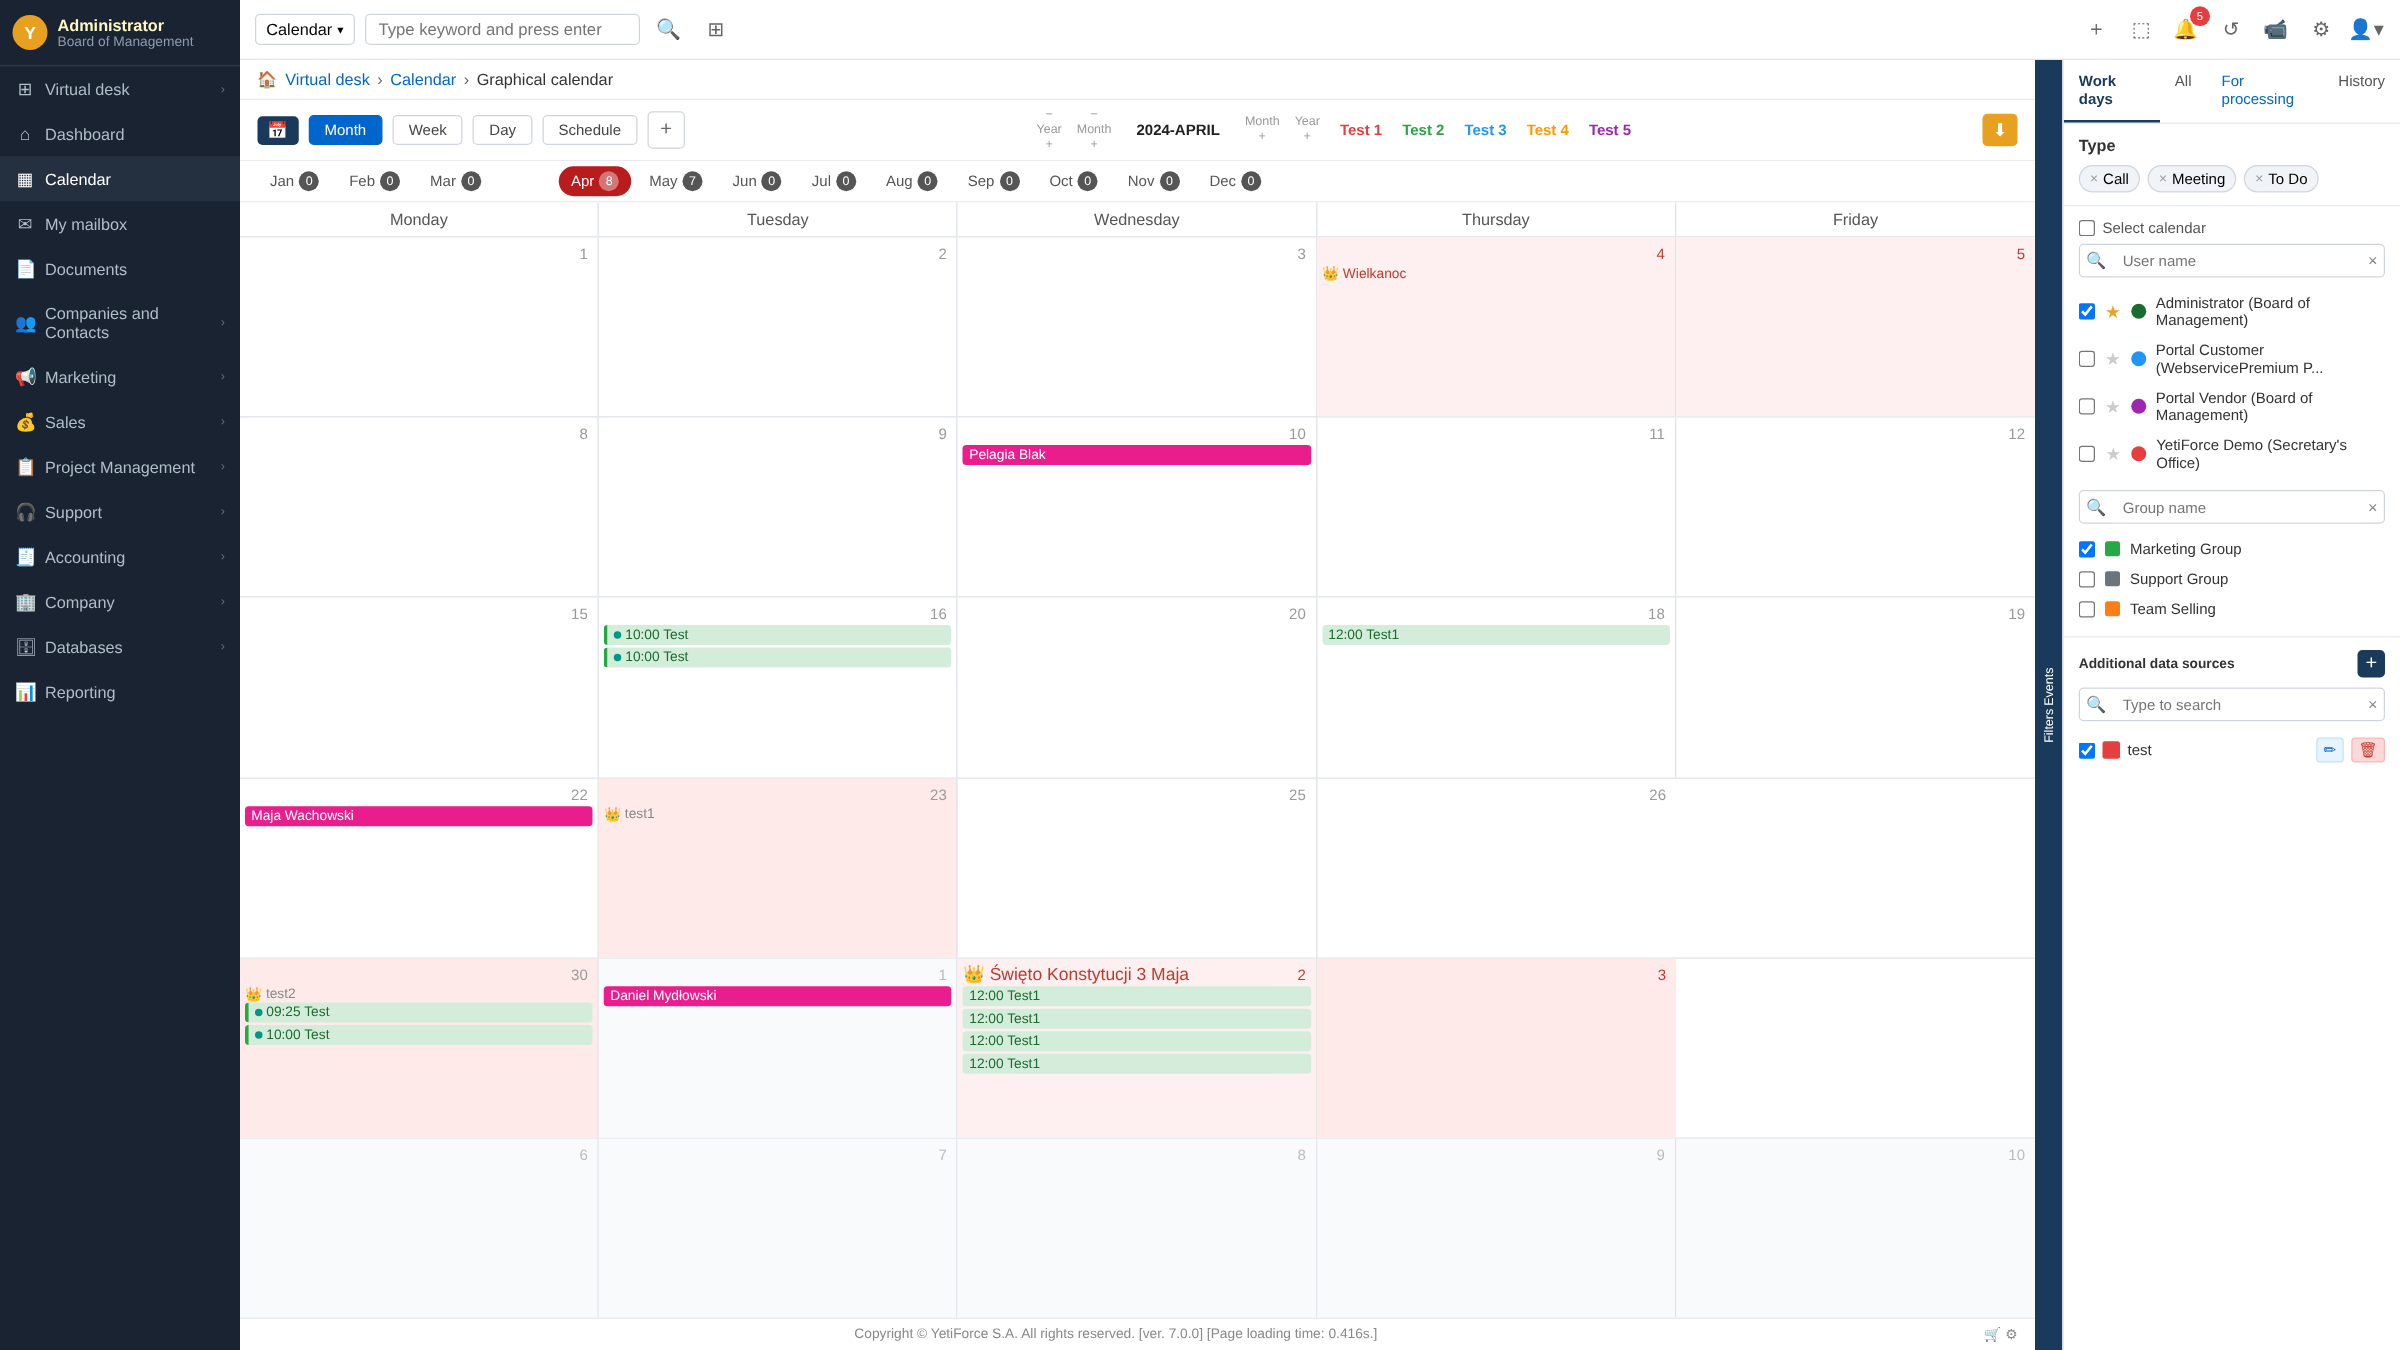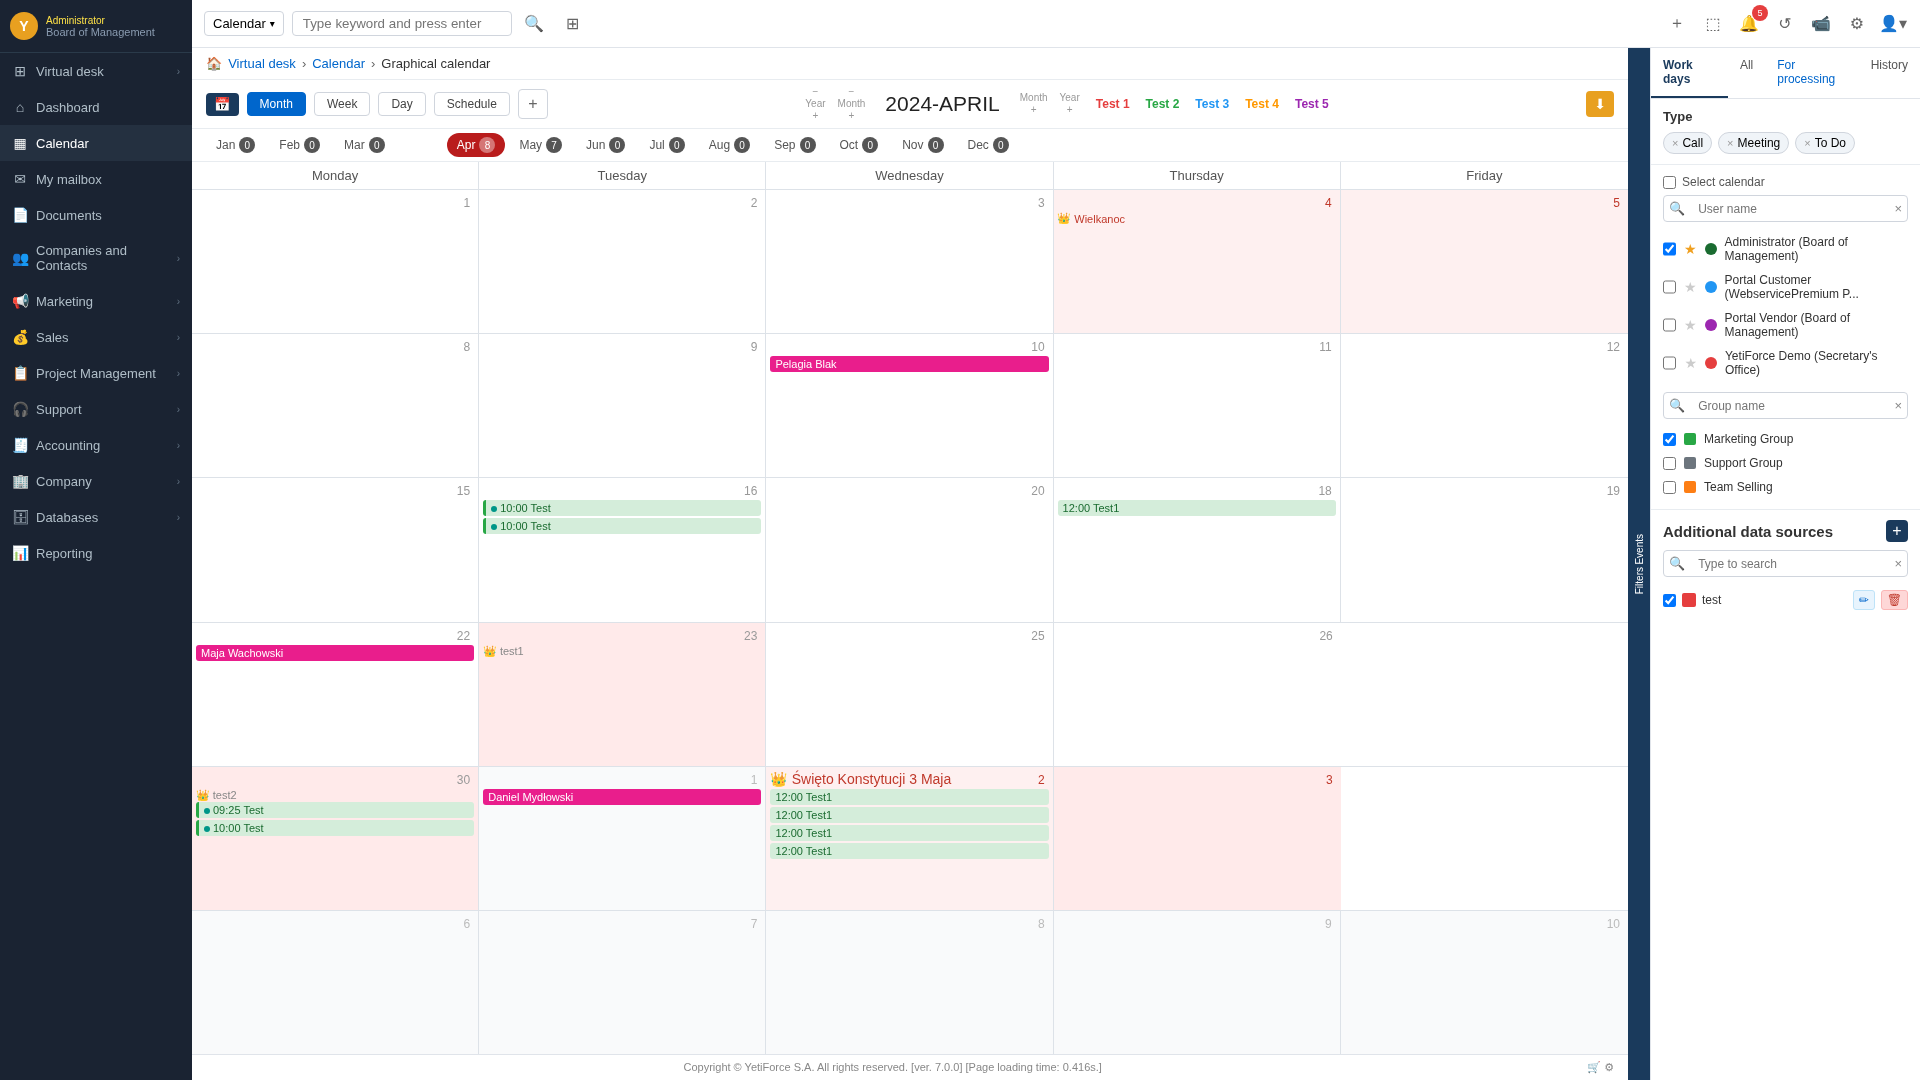--- a/index.html
+++ b/index.html
@@ -3,21 +3,21 @@
   <meta charset="utf-8">
   <style>
     * { box-sizing: border-box; margin: 0; padding: 0; }
     body { font-family: -apple-system, BlinkMacSystemFont, 'Segoe UI', sans-serif; font-size: 13px; background: #f0f2f5; display: flex; height: 1080px; overflow: hidden; }
 
     
     #sidebar { width: 192px; background: #1a2332; color: #cdd5e0; display: flex; flex-direction: column; flex-shrink: 0; }
     #sidebar-header { padding: 12px 10px; border-bottom: 1px solid #2a3a4a; display: flex; align-items: center; gap: 8px; }
     #sidebar-logo { width: 28px; height: 28px; background: #e8a020; border-radius: 50%; display: flex; align-items: center; justify-content: center; color: white; font-weight: bold; font-size: 14px; flex-shrink: 0; }
     #sidebar-user-info { display: flex; flex-direction: column; }
-    #sidebar-username { color: #fde047; font-weight: 400; font-size: 10px; }
+    #sidebar-username { color: #fef9c3; font-weight: 700; font-size: 13px; }
     #sidebar-role { color: #8a9bb0; font-size: 11px; }
     .sidebar-item { display: flex; align-items: center; justify-content: space-between; padding: 10px 12px; cursor: pointer; color: #b0bec8; transition: background 0.15s; }
     .sidebar-item.active { background: #243040; color: white; }
     .sidebar-item-left { display: flex; align-items: center; gap: 8px; }
     .sidebar-icon { font-size: 14px; width: 16px; text-align: center; }
     .sidebar-chevron { font-size: 10px; color: #607080; }
 
     
     #main { flex: 1; display: flex; flex-direction: column; overflow: hidden; }
 
@@ -38,21 +38,21 @@
 
     
     #breadcrumb { padding: 8px 14px; display: flex; align-items: center; gap: 6px; border-bottom: 1px solid #e8ecf0; font-size: 13px; color: #666; background: white; }
     #breadcrumb a { color: #0066cc; text-decoration: none; }
     #breadcrumb-current { color: #333; font-weight: 500; }
 
     
     #cal-toolbar { padding: 6px 14px; display: flex; align-items: center; gap: 8px; border-bottom: 1px solid #e8ecf0; background: white; flex-shrink: 0; }
     .view-btn { padding: 4px 12px; border: 1px solid #d0d5dd; background: white; border-radius: 4px; cursor: pointer; font-size: 12px; color: #444; }
     .view-btn.active { background: #0066cc; color: white; border-color: #0066cc; }
-    #cal-title { font-size: 21px; font-weight: 400; color: #222; margin: 0 8px; }
+    #cal-title { font-size: 12px; font-weight: 700; color: #222; margin: 0 8px; }
     .year-month-btn { font-size: 11px; color: #666; cursor: pointer; display: flex; flex-direction: column; align-items: center; line-height: 1.2; padding: 0 4px; }
     .year-month-btn span { font-size: 10px; color: #999; }
     .test-label { font-size: 12px; font-weight: 600; margin: 0 4px; cursor: pointer; }
     #export-btn { margin-left: auto; background: #e8a020; border: none; border-radius: 4px; color: white; padding: 5px 8px; cursor: pointer; font-size: 14px; }
 
     
     #month-tabs { display: flex; padding: 4px 14px; border-bottom: 1px solid #e8ecf0; background: white; gap: 4px; flex-shrink: 0; }
     .month-tab { padding: 4px 10px; border-radius: 16px; font-size: 12px; color: #555; cursor: pointer; display: flex; align-items: center; gap: 4px; text-align: center; }
     .month-tab.active { background: #b91c1c; color: white; margin-left: 48px; }
     .month-badge { background: #555; color: white; border-radius: 50%; width: 16px; height: 16px; font-size: 10px; display: flex; align-items: center; justify-content: center; }
@@ -110,21 +110,21 @@
     .cal-color-dot { width: 12px; height: 12px; border-radius: 50%; flex-shrink: 0; }
     .cal-user-name { font-size: 12px; color: #333; }
 
     
     .group-item { display: flex; align-items: center; gap: 8px; padding: 5px 0; }
     .group-color { width: 12px; height: 12px; border-radius: 2px; }
 
     
     .rp-add-section { padding: 10px 12px; }
     .rp-add-header { display: flex; align-items: center; justify-content: space-between; margin-bottom: 8px; }
-    .rp-add-title { font-weight: 600; font-size: 15px; color: #333; }
+    .rp-add-title { font-weight: 600; font-size: 11px; color: #333; }
     .add-btn { background: #1a3a5c; color: white; border: none; border-radius: 4px; width: 22px; height: 22px; font-size: 16px; cursor: pointer; display: flex; align-items: center; justify-content: center; }
     .datasrc-item { display: flex; align-items: center; gap: 6px; padding: 5px 0; }
     .datasrc-color { width: 14px; height: 14px; border-radius: 2px; background: #e53e3e; }
     .datasrc-name { font-size: 12px; color: #333; flex: 1; }
     .datasrc-edit { background: #e8f4fd; border: 1px solid #bee3f8; color: #0066cc; border-radius: 3px; padding: 2px 5px; cursor: pointer; font-size: 12px; }
     .datasrc-del { background: #fed7d7; border: 1px solid #fbb6b6; color: #c0392b; border-radius: 3px; padding: 2px 5px; cursor: pointer; font-size: 12px; }
 
     
     #footer { background: white; border-top: 1px solid #e0e4ea; text-align: center; padding: 6px; font-size: 11px; color: #888; flex-shrink: 0; }
 

